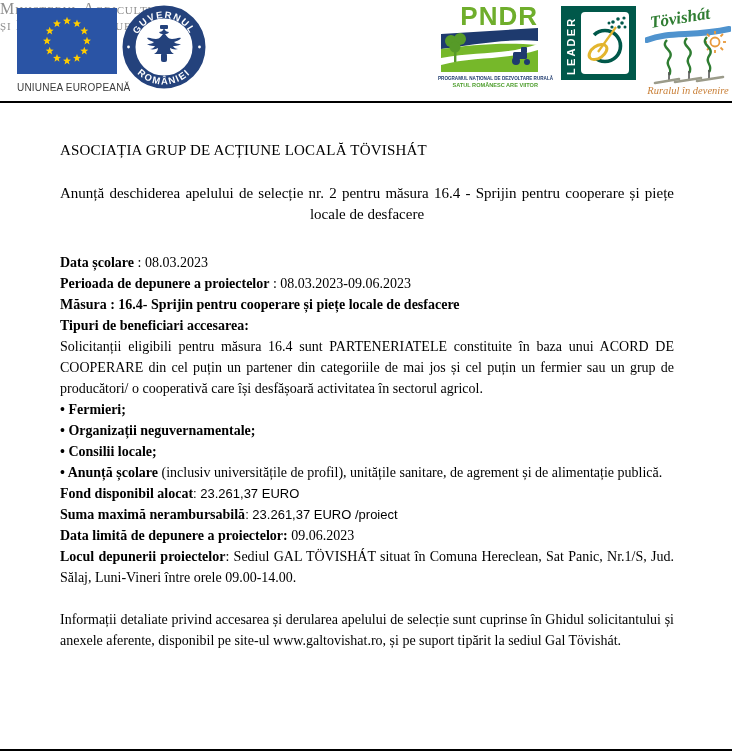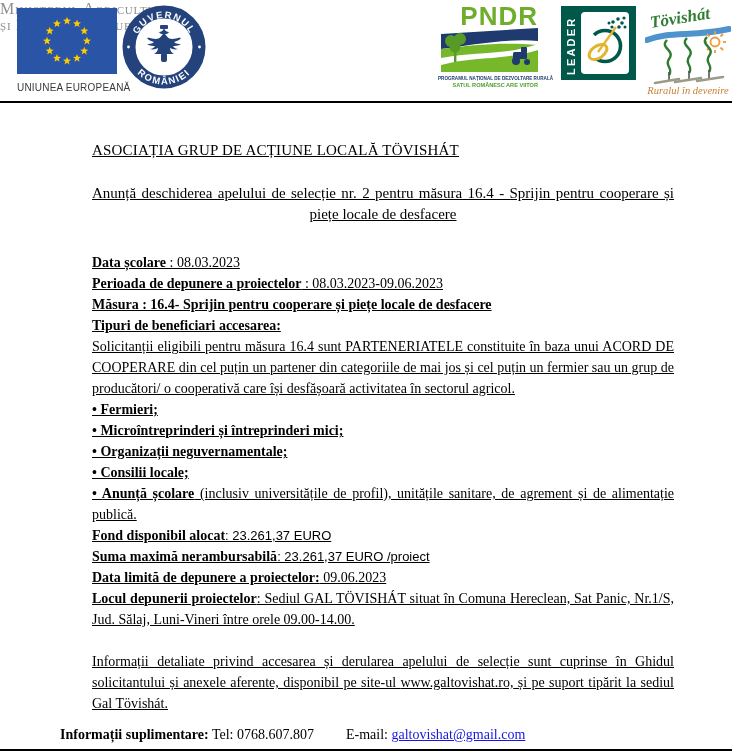--- a/index.html
+++ b/index.html
@@ -19,21 +19,21 @@
   .pndr{left:438px;top:4px;width:100px;text-align:right;}
   .pndr-acronym{font-family:"Liberation Sans",sans-serif;font-weight:bold;font-size:26px;
                 line-height:24px;color:#6fae2c;letter-spacing:1px;}
   .pndr-tag1{font-family:"Liberation Sans",sans-serif;font-weight:bold;font-size:4.6px;
              color:#1e3a6e;white-space:nowrap;}
   .pndr-tag2{font-family:"Liberation Sans",sans-serif;font-weight:bold;font-size:5.6px;
              color:#4e9e2d;white-space:nowrap;margin-top:1px;}
   .leader-logo{left:561px;top:6px;}
   .tovishat-logo{left:645px;top:4px;}
   
-  main{padding:0 58px 0 92px;font-size:14px;line-height:21px;text-decoration:underline;}
+  main{padding:0 58px 0 60px;font-size:14px;line-height:21px;}
   .title{margin:37px 0 0;font-size:15px;letter-spacing:.2px;}
   .subtitle{margin:22px 0 0;font-size:15px;text-align:justify;text-align-last:center;}
   .fields{margin-top:27px;}
   p.line{margin:0;}
   .just{margin:0;text-align:justify;}
   b{font-weight:bold;}
   .sans{font-family:"Liberation Sans",sans-serif;font-size:13px;}
   .gap-block{}
   .info-para{margin-top:21px;}
   .weblink{color:#000000;text-decoration:none;}
@@ -183,34 +183,30 @@
     <p class="subtitle">Anunță deschiderea apelului de selecție nr. 2 pentru măsura 16.4 - Sprijin pentru cooperare și piețe locale de desfacere</p>
 
     <div class="fields">
       <p class="line"><b>Data școlare</b><span> : 08.03.2023</span></p>
       <p class="line"><b>Perioada de depunere a proiectelor</b><span> : 08.03.2023-09.06.2023</span></p>
       <p class="line"><b>Măsura : 16.4- Sprijin pentru cooperare și piețe locale de desfacere</b></p>
       <p class="line"><b>Tipuri de beneficiari accesarea:</b></p>
       <p class="just">Solicitanții eligibili pentru măsura 16.4 sunt PARTENERIATELE constituite în baza unui ACORD DE COOPERARE din cel puțin un partener din categoriile de mai jos și cel puțin un fermier sau un grup de producători/ o cooperativă care își desfășoară activitatea în sectorul agricol.</p>
 
       <p class="line"><b>• Fermieri;</b><span></span></p>
-      <p class="line"><b>• Microîntreprinderi și întreprinderi mici;</b><span></span></p>
       <p class="line"><b>• Organizații neguvernamentale;</b><span></span></p>
       <p class="line"><b>• Consilii locale;</b><span></span></p>
       <p class="just"><b>• Anunță școlare</b><span> (inclusiv universitățile de profil), unitățile sanitare, de agrement și de alimentație publică.</span></p>
     </div>
 
     <div class="gap-block">
       <p class="line"><b>Fond disponibil alocat</b><span class="sans">: 23.261,37  EURO</span></p>
       <p class="line"><b>Suma maximă nerambursabilă</b><span class="sans">: 23.261,37  EURO /proiect</span></p>
       <p class="line"><b>Data limită de depunere a proiectelor:</b><span> 09.06.2023</span></p>
       <p class="just"><b>Locul depunerii proiectelor</b><span>: Sediul GAL TÖVISHÁT situat în Comuna Hereclean, Sat Panic, Nr.1/S, Jud. Sălaj, Luni-Vineri între orele 09.00-14.00.</span></p>
     </div>
 
     <p class="just info-para"><span>Informații detaliate privind accesarea și derularea apelului de selecție sunt cuprinse în Ghidul solicitantului și anexele aferente,  disponibil pe site-ul </span><a href="#" class="weblink">www.galtovishat.ro,</a><span> și pe suport tipărit la sediul Gal Tövishát.</span></p>
   </main>
 
-  <div class="page-footer">
-    <b>Informații suplimentare:</b><span> Tel: 0768.607.807</span><span class="email-label">E-mail: </span><a href="#" class="maillink">galtovishat@gmail.com</a>
-  </div>
 
   <div class="bottom-rule"></div>
 </div>
 
 </body></html>

